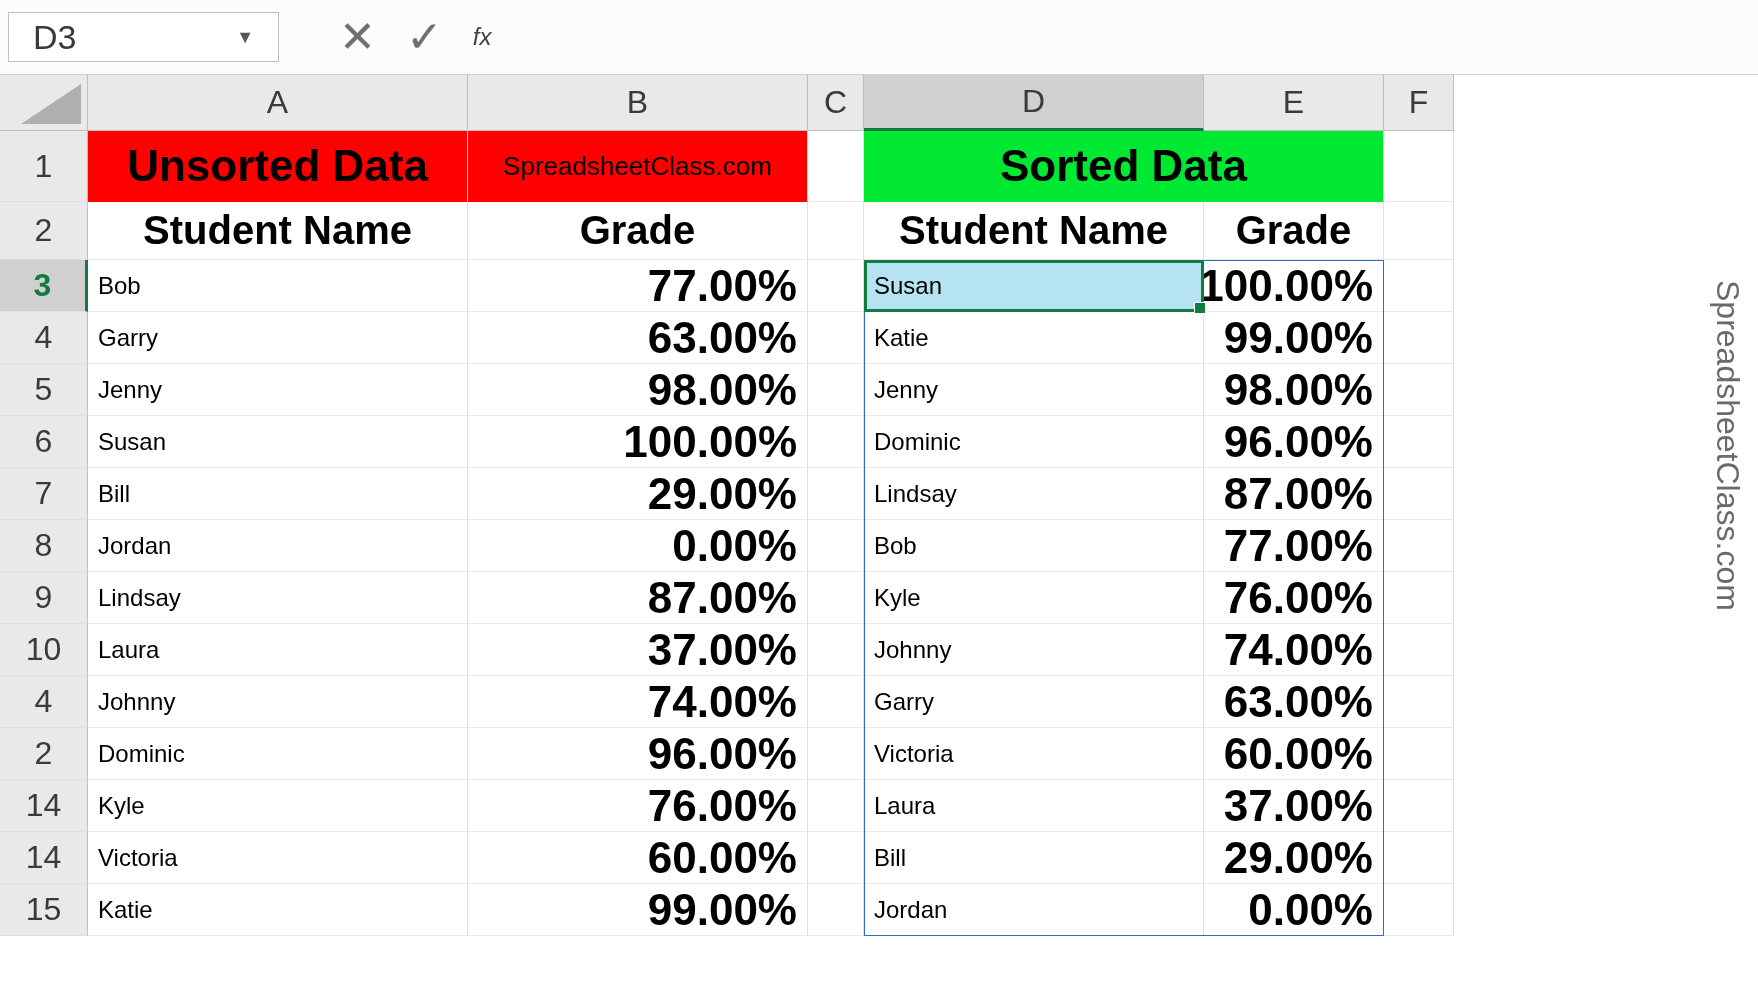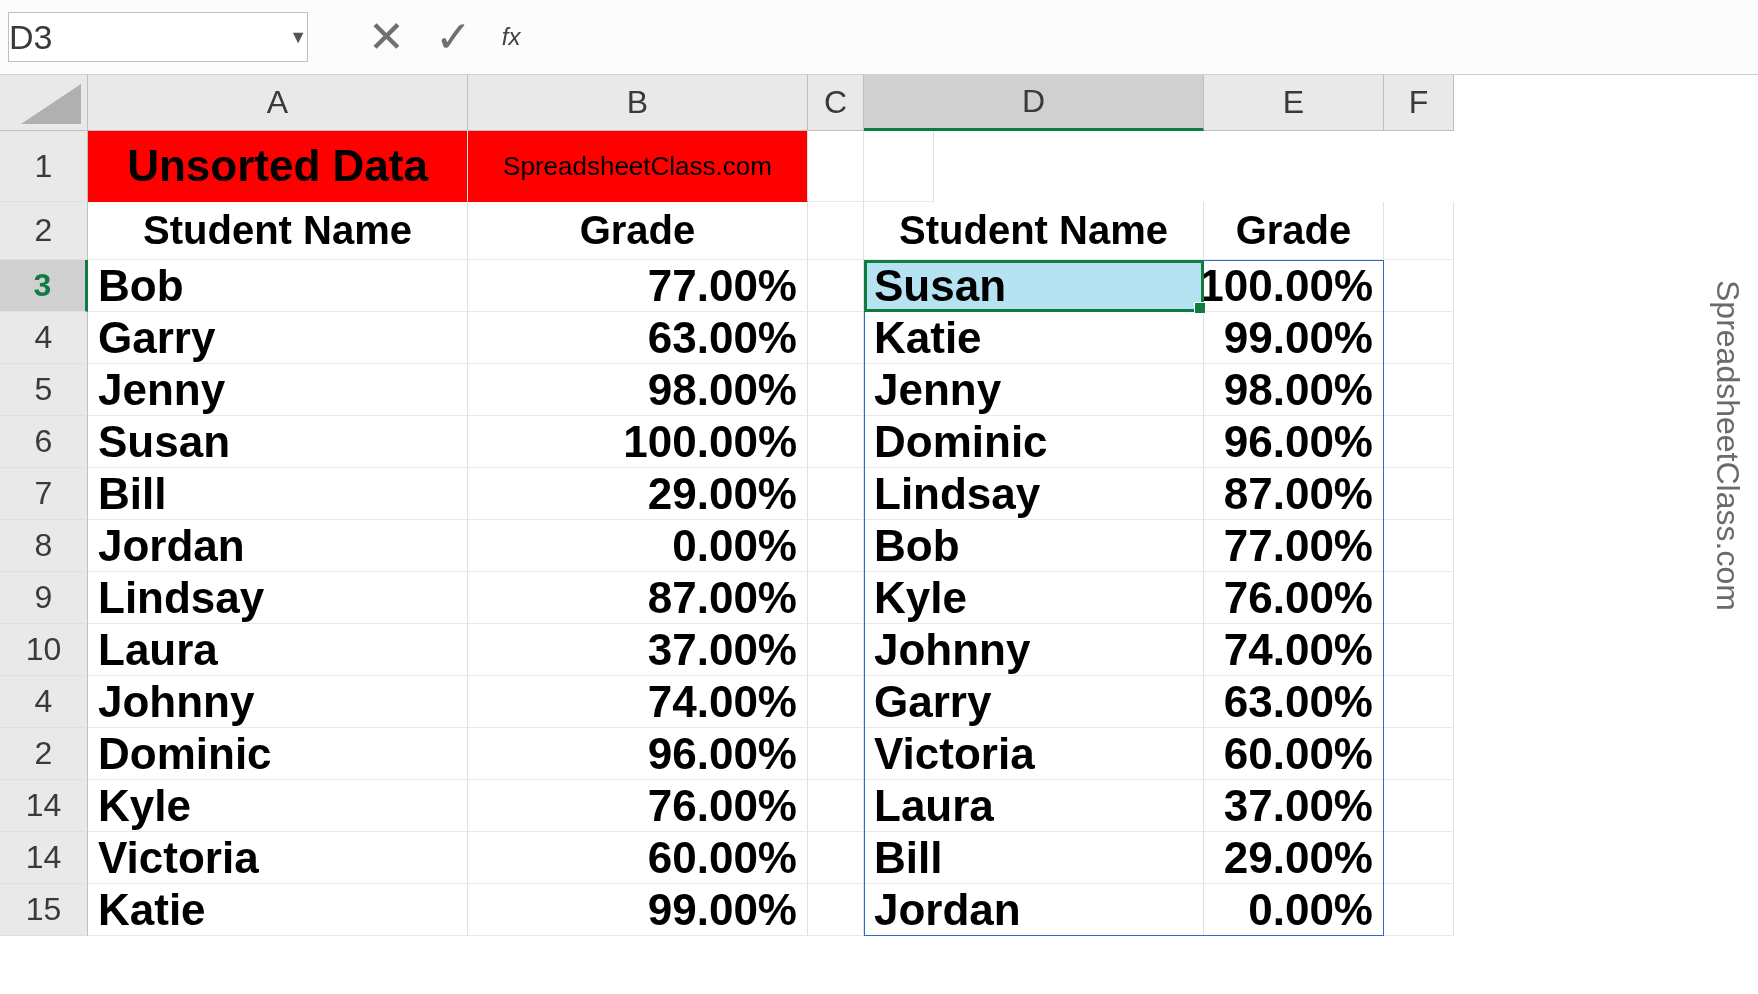--- a/index.html
+++ b/index.html
@@ -13,27 +13,27 @@
   }
   .formula-bar {
     display: flex;
     align-items: center;
     height: 75px;
     border-bottom: 1px solid #d0d0d0;
     background: #fcfcfc;
     padding-left: 8px;
   }
   .name-box {
-    width: 300px;
+    width: 271px;
     height: 50px;
     border: 1px solid #bfbfbf;
     display: flex;
     align-items: center;
     justify-content: space-between;
-    padding: 0 0;
+    padding: 0 24px;
     font-size: 34px;
     color: #393939;
     background: #fff;
   }
   .name-box-dd { font-size: 18px; color: #555; }
   .fb-buttons {
     display: flex;
     align-items: center;
     gap: 30px;
     margin-left: 60px;
@@ -154,21 +154,21 @@
     font-weight: 700;
     justify-content: center;
   }
   .attr {
     background: #ff0000;
     color:#000;
     font-size: 26px;
     justify-content: center;
     border-bottom: 1px solid #ff0000;
   }
-  .name-cell { font-weight: 700; font-size: 44px; padding-left: 10px;}
+  .name-cell { font-weight: 400; font-size: 24px; padding-left: 10px;}
   .grade-cell { justify-content: flex-end; font-weight: 600; font-size: 44px; padding-right: 10px;}
   .active-cell {
     background: #b6e3f2;
   }
   .active-outline {
     position: absolute;
     border: 3px solid #107c41;
     pointer-events: none;
     z-index: 10;
   }
@@ -242,20 +242,21 @@
     <div class="row-h row-n">14</div>
     <div class="row-h row-n">15</div>
   </div>
 
   <div class="grid">
 
     <div class="grid-row">
       <div class="cell col-A row-1 hdr-red">Unsorted Data</div>
       <div class="cell col-B row-1 attr">SpreadsheetClass.com</div>
       <div class="cell col-C row-1"></div>
+      <div class="cell row-1 hdr-green" style="width:520px;">Sorted Data</div>
       <div class="cell col-F row-1"></div>
     </div>
 
     <div class="grid-row">
       <div class="cell col-A row-2 subhdr">Student Name</div>
       <div class="cell col-B row-2 subhdr">Grade</div>
       <div class="cell col-C row-2"></div>
       <div class="cell col-D row-2 subhdr">Student Name</div>
       <div class="cell col-E row-2 subhdr">Grade</div>
       <div class="cell col-F row-2"></div>

